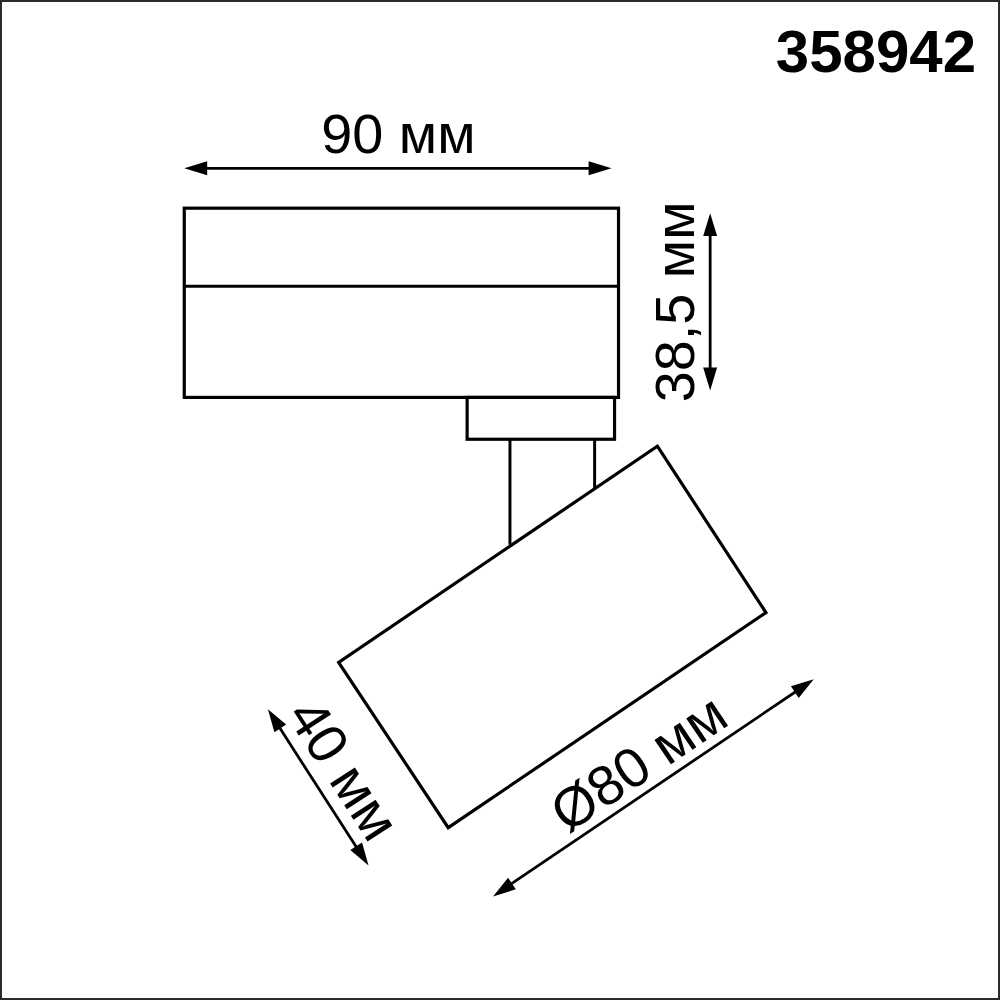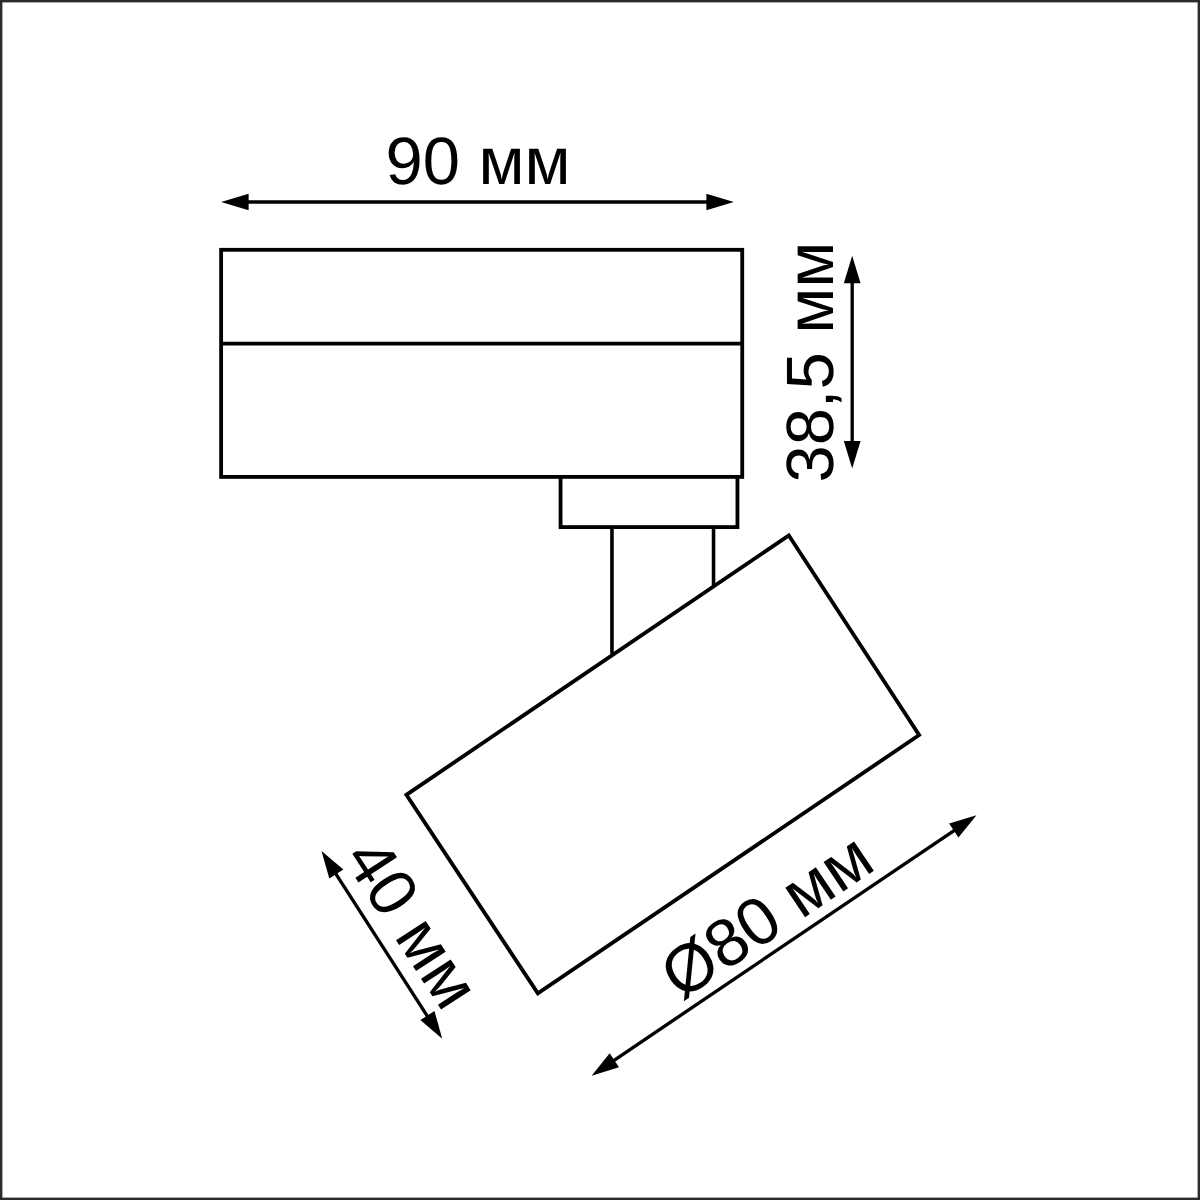--- a/index.html
+++ b/index.html
@@ -58,20 +58,21 @@
     fill: #000000;
     font-family: "Liberation Sans", "DejaVu Sans", sans-serif;
     font-size: 56px;
   }
 </style>
 </head>
 <body>
 
 <div class="page">
 
+  <div class="article">358942</div>
 
   <svg class="drawing" viewBox="0 0 1000 1000" xmlns="http://www.w3.org/2000/svg">
 
     <g>
       <rect class="outline" x="183" y="207" width="436" height="190"></rect>
       <line class="thinline" x1="183" y1="285.5" x2="619" y2="285.5"></line>
     </g>
 
     <rect class="outline" x="467" y="397" width="148" height="42"></rect>
 

